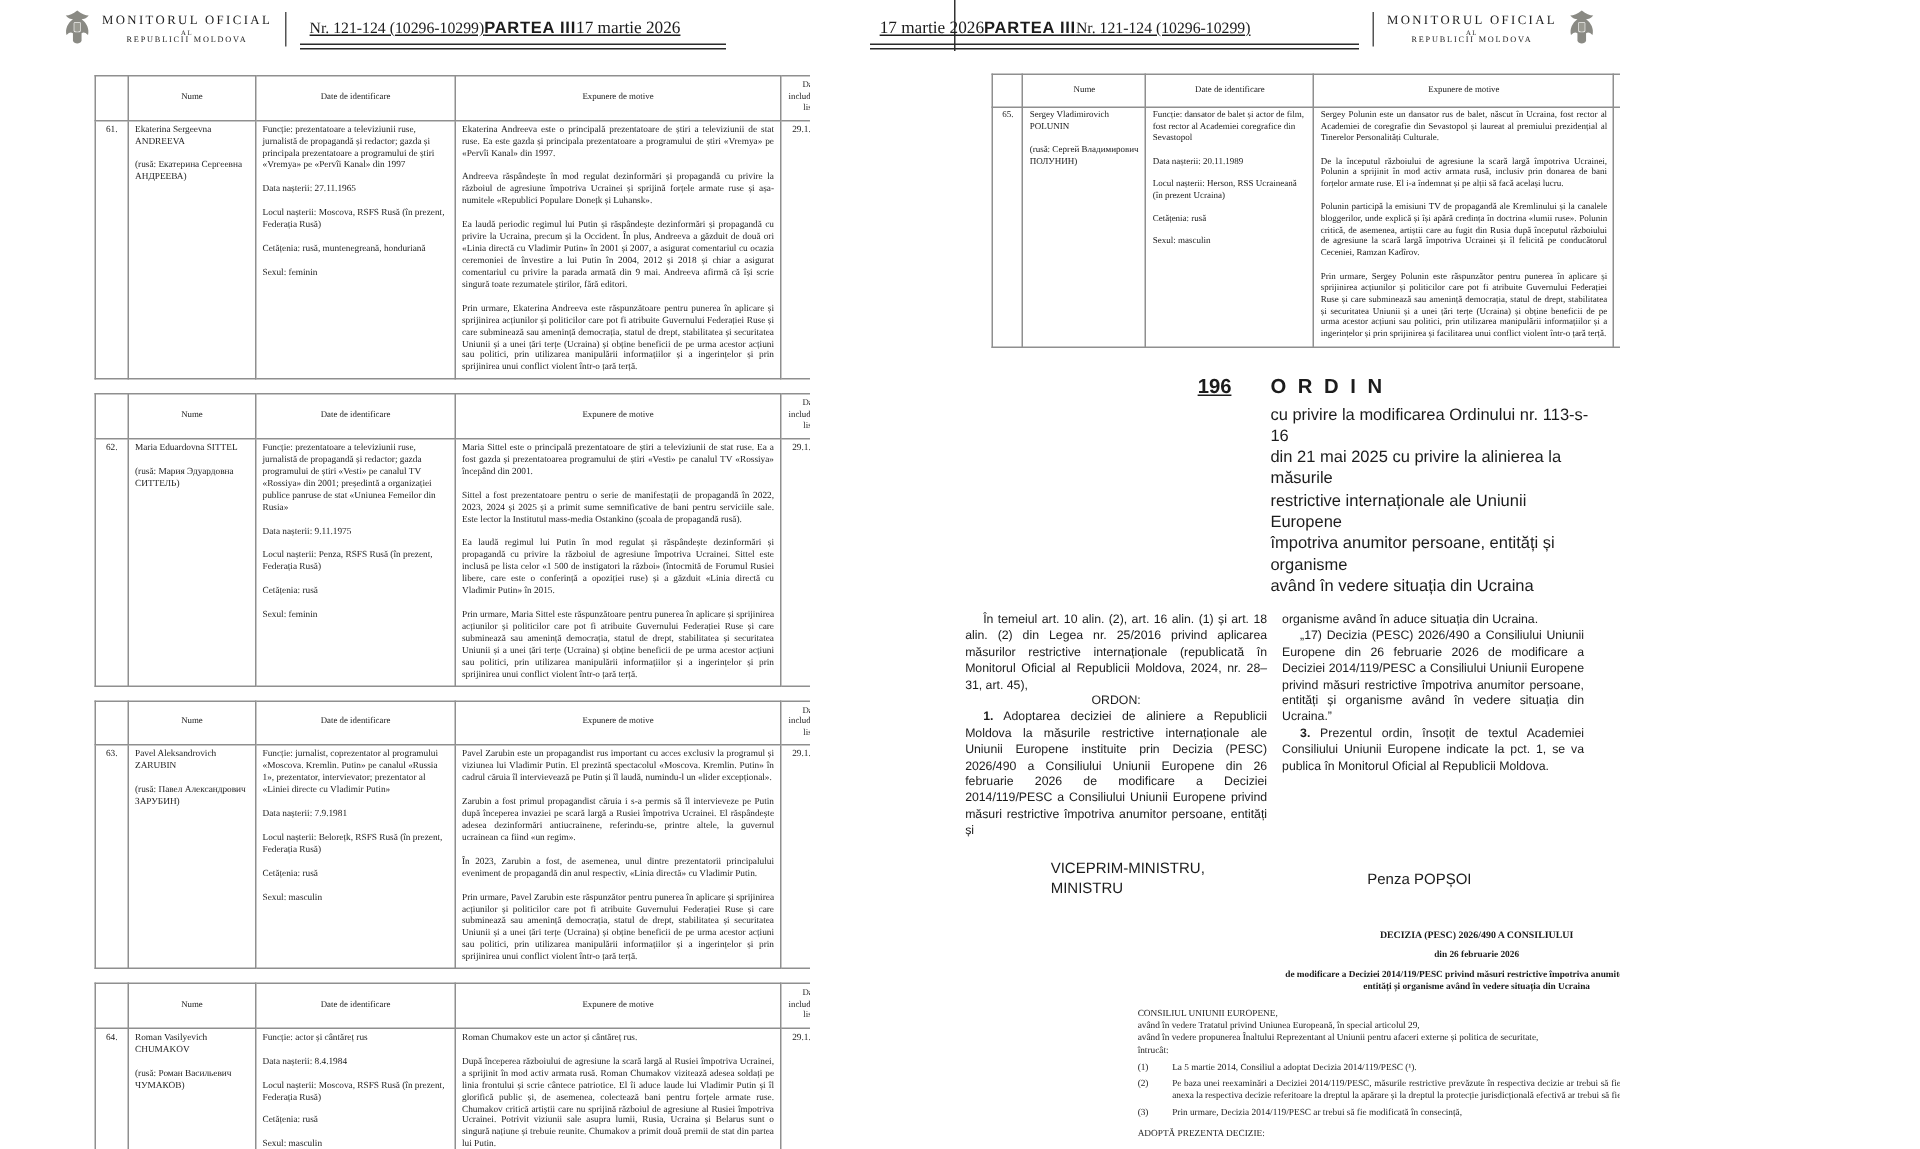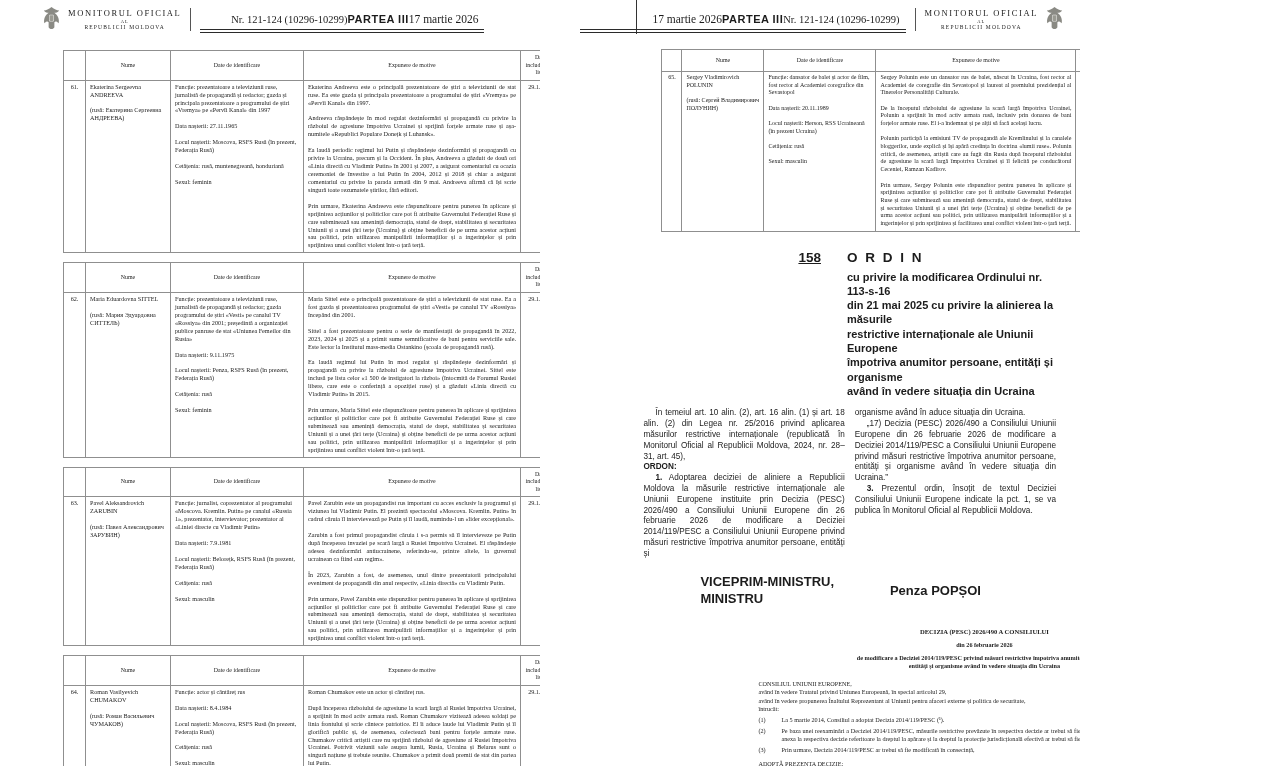--- a/index.html
+++ b/index.html
@@ -17,21 +17,21 @@
   
   .mo-header { display:flex; align-items:stretch; }
   .brand-wrap { display:flex; align-items:center; gap:5px; }
   .emblem svg { display:block; }
   .brand { text-align:center; line-height:1.15; }
   .brand-l1 { font-size:8.5px; letter-spacing:1.6px; white-space:nowrap; }
   .brand-l2 { font-size:4.5px; letter-spacing:1px; }
   .brand-l3 { font-size:5.5px; letter-spacing:1.2px; white-space:nowrap; }
   .vline { width:1px; background:#555; margin:2px 9px 2px 9px; }
   .head-main { flex:1; display:flex; flex-direction:column; justify-content:flex-end; }
-  .head-row { display:flex; align-items:baseline; justify-content:flex-end; padding:2px 6px 4px 6px; }
+  .head-row { display:flex; align-items:baseline; justify-content:flex-start; padding:2px 6px 4px 6px;text-decoration:underline; }
   .issue   { font-size:10.5px; }
   .part    { font-family:"Liberation Sans", sans-serif; font-weight:bold; font-size:11px; letter-spacing:0.5px; }
   .pubdate { font-size:11.5px; }
   .hrule { border-top:1px solid #2b2b2b; border-bottom:1px solid #2b2b2b; height:4px; }
 
   
   .entries { margin:17px 0 0 23px; display:flex; flex-direction:column; gap:9px; }
   table.entry { border-collapse:collapse; table-layout:fixed; width:497px;
                 font-size:6.2px; line-height:1.28; }
   .page-right table.entry { width:457px; margin-left:81px; font-size:6px; margin-top:16px; }
@@ -40,27 +40,27 @@
   .c-num  { text-align:center; }
   .c-date { text-align:center; }
   .pre { white-space:pre-line; }
   .reason { text-align:justify; }
 
   
   .ordin { font-family:"Liberation Sans", sans-serif; }
   .ordin-head { display:flex; gap:26px; margin:18px 0 10px 218px; }
   .ordin-num { font-size:13.5px; font-weight:bold; text-decoration:underline; }
   .ordin-label { font-size:13.5px; font-weight:bold; letter-spacing:2px; margin-bottom:5px; }
-  .ordin-title { font-size:11px; font-weight:bold; line-height:1.3; white-space:pre-line; }
+  .ordin-title { font-size:11px; font-weight:normal; line-height:1.3; white-space:pre-line; }
   .ordin-cols { display:flex; gap:10px; margin:4px 10px 0 63px; font-size:8.2px; line-height:1.32; text-align:justify; }
   .ocol { flex:1; min-width:0; }
   .ocol p { margin:0; }
   .p-indent { text-indent:12px; }
-  .ordon { font-weight:bold; text-indent:0; }
-  .ordin-sign { display:flex; justify-content:space-between; margin:13px 0 0 120px; font-weight:bold; font-size:13px; }
+  .ordon { text-align:center; font-weight:normal; text-indent:0; }
+  .ordin-sign { display:flex; justify-content:space-between; margin:13px 0 0 120px; font-weight:normal; font-size:10px; }
   .sign-left { white-space:pre-line; line-height:1.35; }
   .sign-right { margin-right:85px; align-self:center; }
   .ordin-nr { margin:10px 0 0 63px; font-weight:bold; font-size:8.5px; font-family:"Liberation Sans", sans-serif; }
 
   
   .decision { margin:20px 0 0 178px; width:452px; font-size:6.2px; line-height:1.32; }
   .dec-title { text-align:center; font-weight:bold; font-size:6.6px; }
   .dec-date  { text-align:center; font-weight:bold; margin-top:4px; }
   .dec-sub   { text-align:center; font-weight:bold; margin-top:5px; white-space:pre-line; }
   .dec-intro { white-space:pre-line; margin-top:10px; }
@@ -348,40 +348,40 @@
 Polunin participă la emisiuni TV de propagandă ale Kremlinului și la canalele bloggerilor, unde explică și își apără credința în doctrina «lumii ruse». Polunin critică, de asemenea, artiștii care au fugit din Rusia după începutul războiului de agresiune la scară largă împotriva Ucrainei și îl felicită pe conducătorul Ceceniei, Ramzan Kadîrov.
 
 Prin urmare, Sergey Polunin este răspunzător pentru punerea în aplicare și sprijinirea acțiunilor și politicilor care pot fi atribuite Guvernului Federației Ruse și care subminează sau amenință democrația, statul de drept, stabilitatea și securitatea Uniunii și a unei țări terțe (Ucraina) și obține beneficii de pe urma acestor acțiuni sau politici, prin utilizarea manipulării informațiilor și a ingerințelor și prin sprijinirea și facilitarea unui conflict violent într-o țară terță.</td>
         <td class="c-date">29.1.2026”</td>
       </tr>
         </tbody>
     </table>
 
     <div class="ordin">
       <div class="ordin-head">
-        <span class="ordin-num">158</span>
+        <span class="ordin-num">196</span>
         <div>
           <div class="ordin-label">O R D I N</div>
           <div class="ordin-title">cu privire la modificarea Ordinului nr. 113-s-16
 din 21 mai 2025 cu privire la alinierea la măsurile
 restrictive internaționale ale Uniunii Europene
 împotriva anumitor persoane, entități și organisme
 având în vedere situația din Ucraina</div>
         </div>
       </div>
       <div class="ordin-cols">
         <div class="ocol">
           <p class="p-indent">În temeiul art. 10 alin. (2), art. 16 alin. (1) și art. 18 alin. (2) din Legea nr. 25/2016 privind aplicarea măsurilor restrictive internaționale (republicată în Monitorul Oficial al Republicii Moldova, 2024, nr. 28–31, art. 45),</p>
           <p class="ordon">ORDON:</p>
           <p class="p-indent"><b>1.</b> <span>Adoptarea deciziei de aliniere a Republicii Moldova la măsurile restrictive internaționale ale Uniunii Europene instituite prin Decizia (PESC) 2026/490 a Consiliului Uniunii Europene din 26 februarie 2026 de modificare a Deciziei 2014/119/PESC a Consiliului Uniunii Europene privind măsuri restrictive împotriva anumitor persoane, entități și</span></p>
         </div>
         <div class="ocol">
           <p>organisme având în aduce situația din Ucraina.</p>
           <p class="p-indent">„17) Decizia (PESC) 2026/490 a Consiliului Uniunii Europene din 26 februarie 2026 de modificare a Deciziei 2014/119/PESC a Consiliului Uniunii Europene privind măsuri restrictive împotriva anumitor persoane, entități și organisme având în vedere situația din Ucraina.”</p>
-          <p class="p-indent"><b>3.</b> <span>Prezentul ordin, însoțit de textul Deciziei Consiliului Uniunii Europene indicate la pct. 1, se va publica în Monitorul Oficial al Republicii Moldova.</span></p>
+          <p class="p-indent"><b>3.</b> <span>Prezentul ordin, însoțit de textul Academiei Consiliului Uniunii Europene indicate la pct. 1, se va publica în Monitorul Oficial al Republicii Moldova.</span></p>
         </div>
       </div>
       <div class="ordin-sign">
         <div class="sign-left">VICEPRIM-MINISTRU,
 MINISTRU</div>
         <div class="sign-right">Penza POPȘOI</div>
       </div>
     </div>
 
     <div class="decision">

